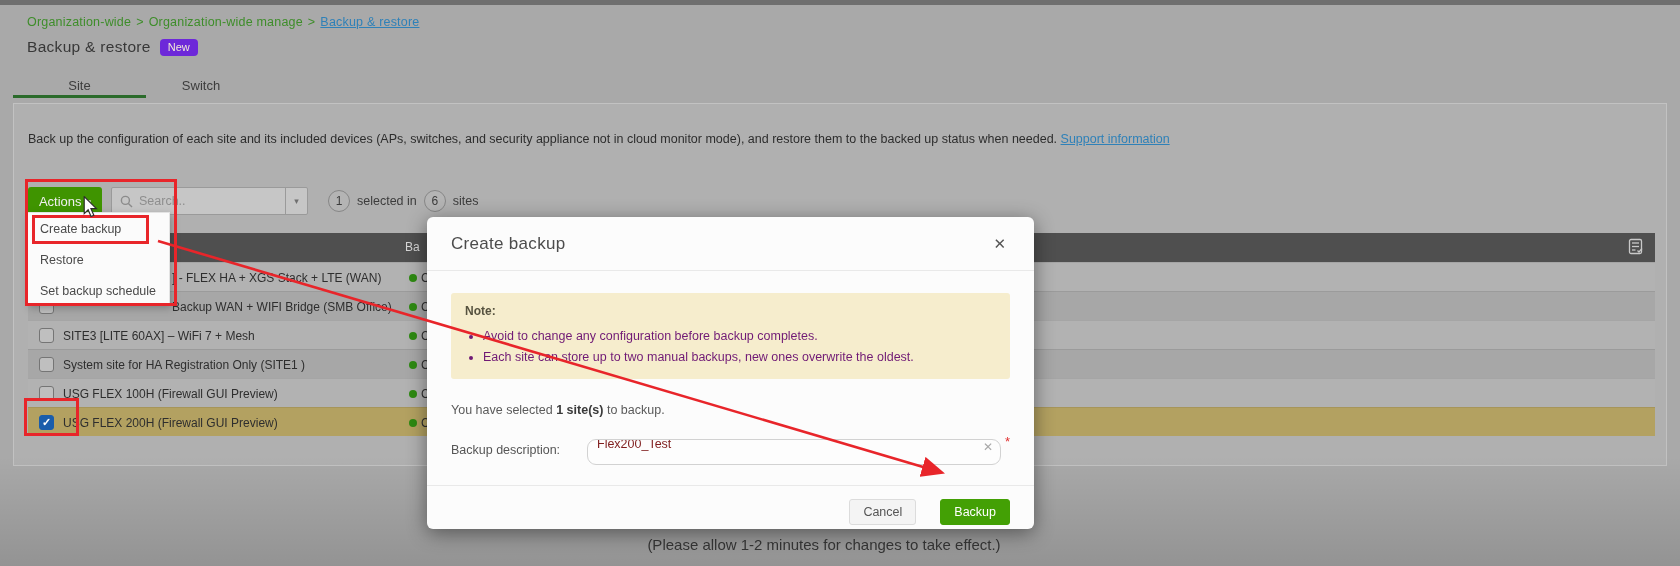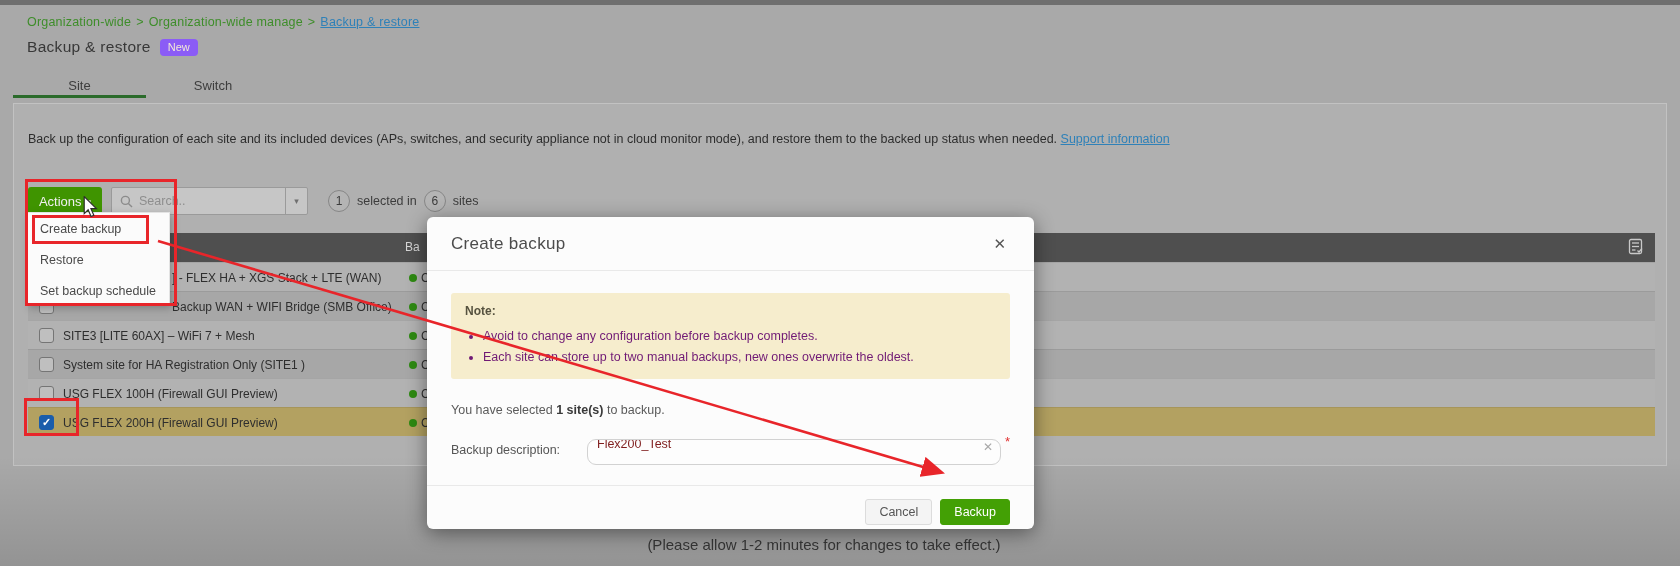--- a/index.html
+++ b/index.html
@@ -10,26 +10,26 @@
   .topstrip { position:absolute; left:0; top:0; width:1680px; height:5px; background:#6f6f6f; }
 
   
   .breadcrumb { position:absolute; left:27px; top:15px; font-size:12.5px; color:#3e8d2a; letter-spacing:.2px; }
   .breadcrumb .sep { margin:0 5px; color:#3e8d2a; }
   .breadcrumb .current { color:#2f81b8; text-decoration:underline; cursor:pointer; }
 
   
   .titlerow { position:absolute; left:27px; top:38px; display:flex; align-items:center; gap:9px; }
   .pagetitle { font-size:15.5px; color:#383838; letter-spacing:.3px; }
-  .badge-new { background:#8b5cf6; color:#f2ead8; font-size:11px; padding:2px 8px 3px; border-radius:4px; }
+  .badge-new { background:#6d28d9; color:#f2ead8; font-size:11px; padding:2px 8px 3px; border-radius:4px; }
 
   
   .tab { position:absolute; top:74px; height:22px; display:flex; align-items:center; justify-content:center; font-size:13px; color:#3d3d3d; cursor:pointer; }
   .tab-site { left:13px; width:133px; }
-  .tab-switch { left:146px; width:134px; }
+  .tab-switch { left:134px; width:134px; }
   .tab-underline { position:absolute; left:13px; top:95px; width:133px; height:3px; background:#2b6b2b; }
 
   
   .panel { position:absolute; left:13px; top:103px; width:1654px; height:363px; background:#b0b0b0; border:1px solid #c2c2c2; }
   .intro { position:absolute; left:14px; top:28px; width:1560px; font-size:12.5px; color:#2d2d2d; }
   .intro .link { color:#2f81b8; text-decoration:underline; cursor:pointer; }
 
   
   .btn-actions { position:absolute; left:14px; top:83px; width:74px; height:28px; background:#3f9400; border-radius:3px; display:flex; align-items:center; justify-content:center; gap:5px; color:#f0f0f0; font-size:13px; cursor:pointer; }
   .btn-actions .caret { font-size:9px; margin-top:1px; }
@@ -72,21 +72,21 @@
   .notebox ul { margin:8px 0 0 4px; padding-left:14px; }
   .notebox li { font-size:12.5px; color:#701a75; line-height:1.65; }
   .selline { margin-top:24px; font-size:12.5px; color:#5a5a5a; }
   .selline b { color:#3a3a3a; }
   .fieldrow { margin-top:17px; display:flex; align-items:center; }
   .fieldrow label { flex:0 0 136px; font-size:12.5px; color:#555; }
   .fieldwrap { flex:1; position:relative; }
   .fieldwrap input { width:100%; height:26px; border:1px solid #d2d2d2; border-radius:9px; background:#fdfdfd; font-family:"Liberation Sans",sans-serif; font-size:12.5px; color:#7f1d1d; padding:0 26px 16px 9px; outline:none; }
   .clear-x { position:absolute; right:8px; top:6px; font-size:12px; color:#a8a8a8; cursor:pointer; }
   .req { color:#e03030; font-size:13px; margin-left:4px; align-self:flex-start; }
-  .modal-footer { margin-top:20px; border-top:1px solid #e9e9e9; padding:13px 24px; display:flex; justify-content:flex-end; gap:8px; }
+  .modal-footer { margin-top:20px; border-top:1px solid #e9e9e9; padding:13px 24px; display:flex; justify-content:flex-end; gap:24px; }
   .btn { height:26px; border-radius:3px; font-family:"Liberation Sans",sans-serif; font-size:12.5px; display:flex; align-items:center; justify-content:center; padding:0 13px; cursor:pointer; }
   .btn-cancel { background:#f4f4f4; border:1px solid #dcdcdc; color:#555; }
   .btn-submit { background:#43a005; border:1px solid #43a005; color:#fff; }
 
   
   .bottomnote { position:absolute; left:544px; top:536px; width:560px; text-align:center; font-size:15px; color:#3b3b3b; }
 
   
   .annot { position:absolute; border:3px solid #e8252a; z-index:40; pointer-events:none; }
   .annot-actions { left:25px; top:179px; width:152px; height:127px; }

